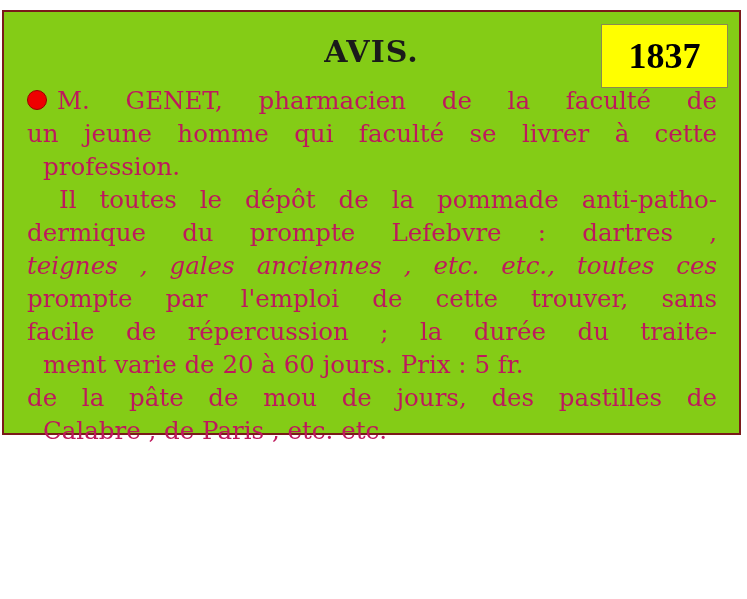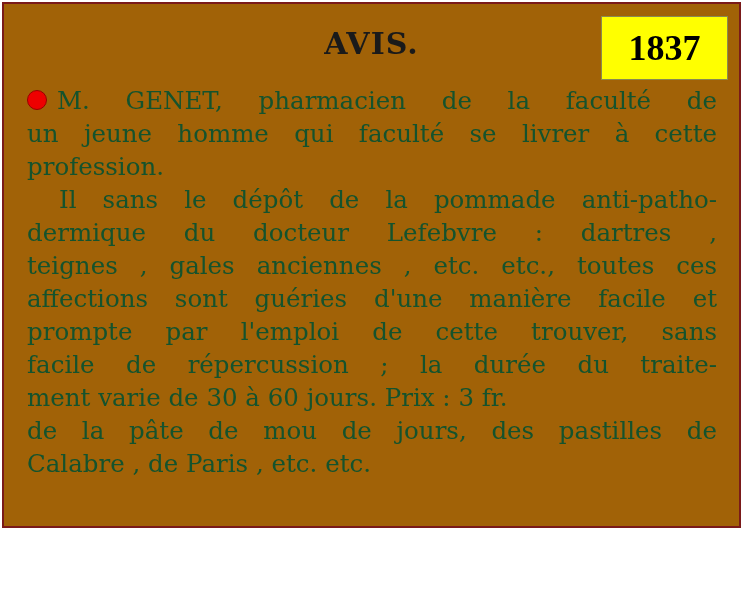--- a/index.html
+++ b/index.html
@@ -1,38 +1,38 @@
 <!DOCTYPE html>
 <html><head>
   <meta charset="utf-8">
   <style>
     html, body { margin: 0; padding: 0; background: #ffffff; }
     body { width: 747px; height: 599px; position: relative; overflow: hidden; }
     .frame {
-      position: absolute; left: 2px; top: 2px; width: 739px; height: 526px;
-      border: 2px solid #7a1a1a; background: #a16207; box-sizing: border-box;
+      position: absolute; left: 2px; top: 10px; width: 739px; height: 425px;
+      border: 2px solid #7a1a1a; background: #84cc16; box-sizing: border-box;
     }
     .title {
       position: absolute; left: 0; top: 22px; width: 100%; text-align: center;
       font-family: "DejaVu Serif", serif; font-weight: bold; font-size: 30px;
       color: #1a1a1a; letter-spacing: 1px;
     }
     .badge {
       position: absolute; left: 597px; top: 12px; width: 127px; height: 64px;
       background: #ffff00; border: 1px solid #8a8a50; box-sizing: border-box;
       display: flex; align-items: center; justify-content: center;
       font-family: "Liberation Serif", serif; font-weight: bold; font-size: 36px; color: #000;
     }
     .text {
       position: absolute; left: 27px; top: 84px; width: 690px;
       font-family: "DejaVu Serif", serif; font-size: 24.5px; line-height: 33px;
-      color: #14532d; text-align: justify;
+      color: #be185d; text-align: justify;
     }
     .line { display: block; white-space: nowrap; text-align-last: justify; }
-    .line.last { text-align-last: left; }
+    .line.last { text-align-last: left; margin-left: 16px; }
     .indent { padding-left: 32px; }
     .dot {
       display: inline-block; width: 18px; height: 18px; border-radius: 50%;
       background: #ee0000; border: 1px solid #900; vertical-align: middle;
       margin-right: 10px; margin-top: -6px;
     }
   </style>
 </head>
 <body>
 
@@ -41,25 +41,24 @@
   <div class="badge">1837</div>
 </div>
 
 <div class="text">
   <div>
     <span class="line"><span class="dot"></span><span>M. GENET, pharmacien de la faculté de</span></span>
     <span class="line">un jeune homme qui faculté se livrer à cette</span>
     <span class="line last">profession.</span>
   </div>
   <div>
-    <span class="line indent">Il sans le dépôt de la pommade anti-patho-</span>
-    <span class="line">dermique du docteur Lefebvre : dartres ,</span>
-    <span class="line" style="">teignes , gales anciennes , etc. etc., toutes ces</span>
-    <span class="line">affections sont guéries d'une manière facile et</span>
+    <span class="line indent">Il toutes le dépôt de la pommade anti-patho-</span>
+    <span class="line">dermique du prompte Lefebvre : dartres ,</span>
+    <span class="line" style="font-style:italic">teignes , gales anciennes , etc. etc., toutes ces</span>
     <span class="line">prompte par l'emploi de cette trouver, sans</span>
     <span class="line">facile de répercussion ; la durée du traite-</span>
-    <span class="line last">ment varie de 30 à 60 jours. Prix : 3 fr.</span>
+    <span class="line last">ment varie de 20 à 60 jours. Prix : 5 fr.</span>
   </div>
   <div>
     <span class="line">de la pâte de mou de jours, des pastilles de</span>
     <span class="line last">Calabre , de Paris , etc. etc.</span>
   </div>
 </div>
 
 </body></html>

